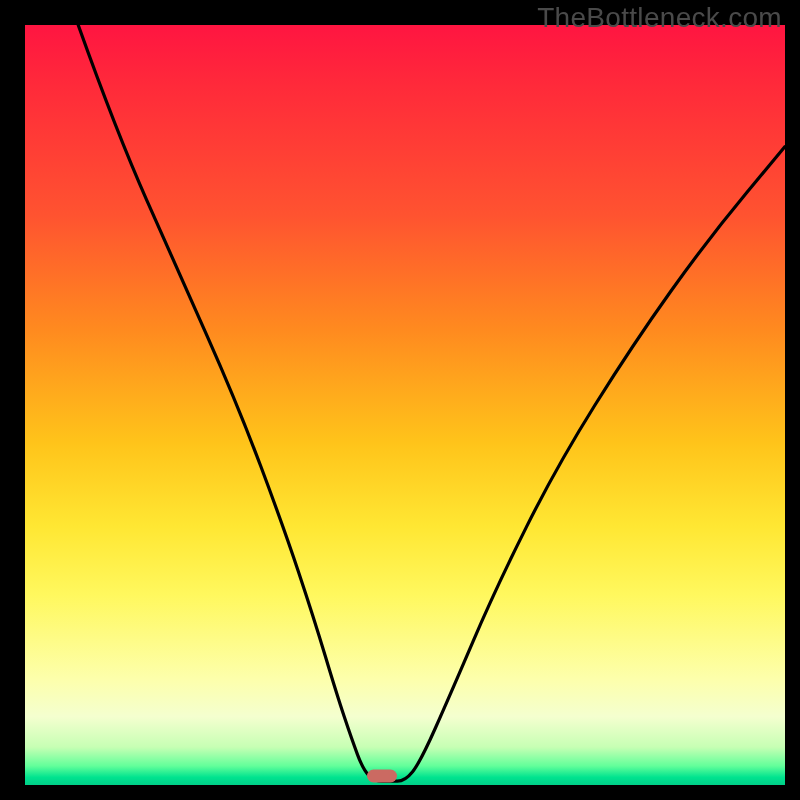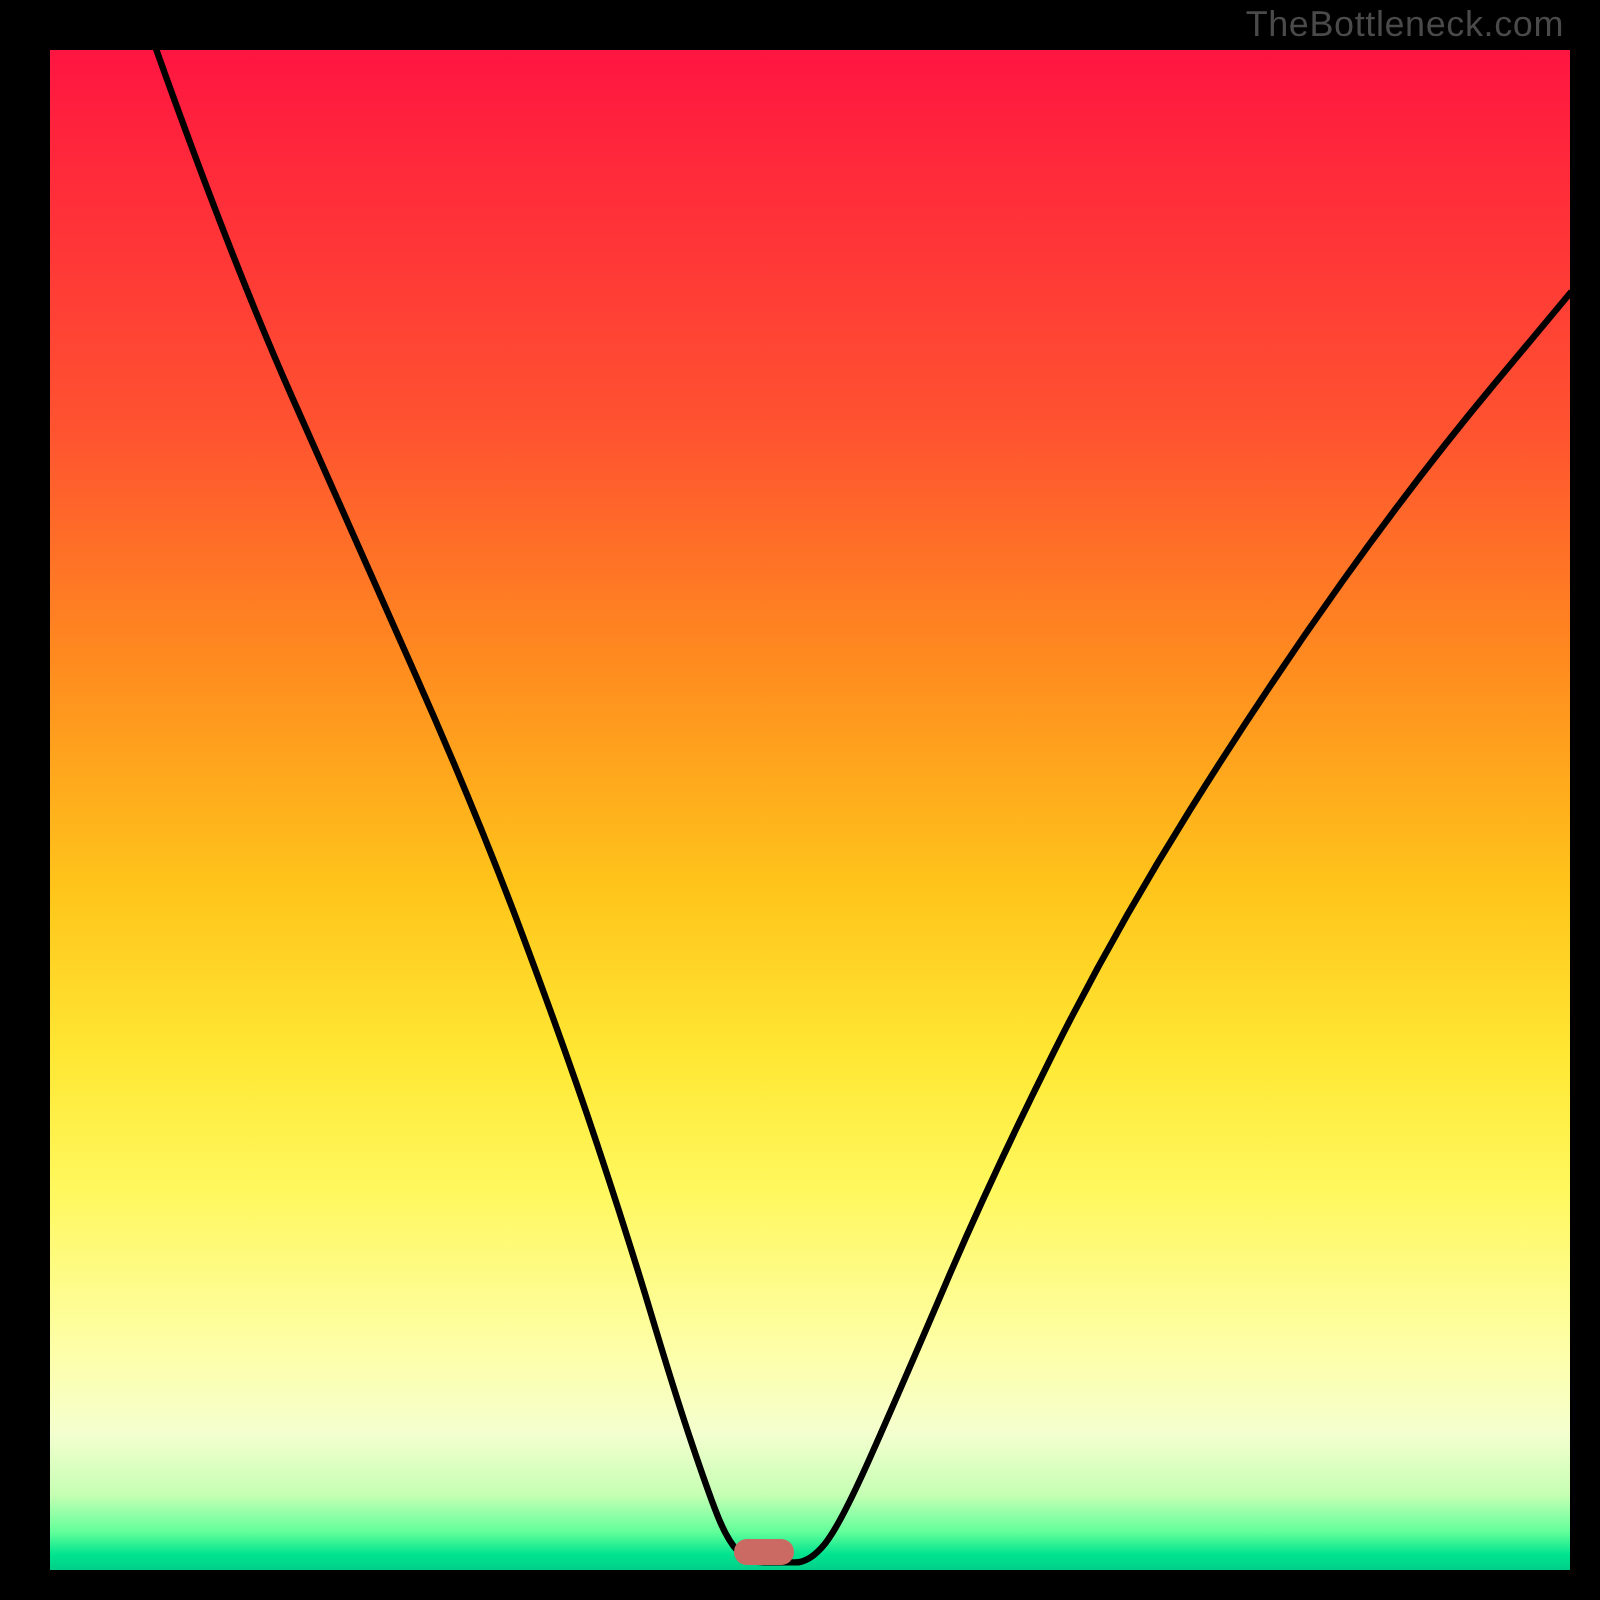--- a/index.html
+++ b/index.html
@@ -15,21 +15,21 @@
     position: relative;
     width: 800px;
     height: 800px;
     background: #000;
   }
   .watermark {
     position: absolute;
     top: 2px;
     right: 18px;
     color: #4a4a4a;
-    font-size: 18px;
+    font-size: 28px;
     font-weight: 500;
     letter-spacing: 0.3px;
     z-index: 10;
     user-select: none;
   }
   .plot-area {
     position: absolute;
     left: 25px;
     top: 25px;
     width: 760px;

